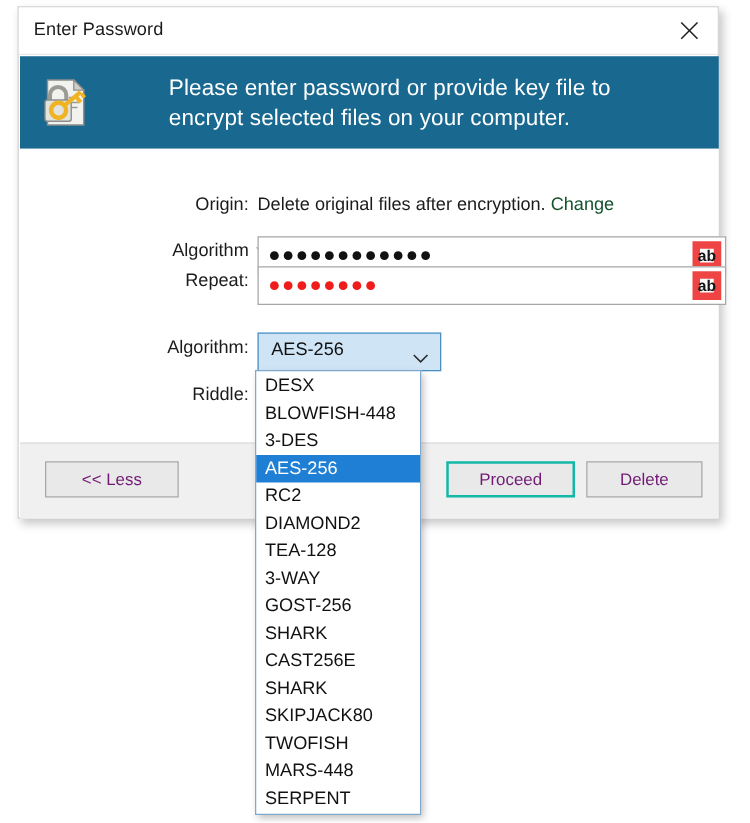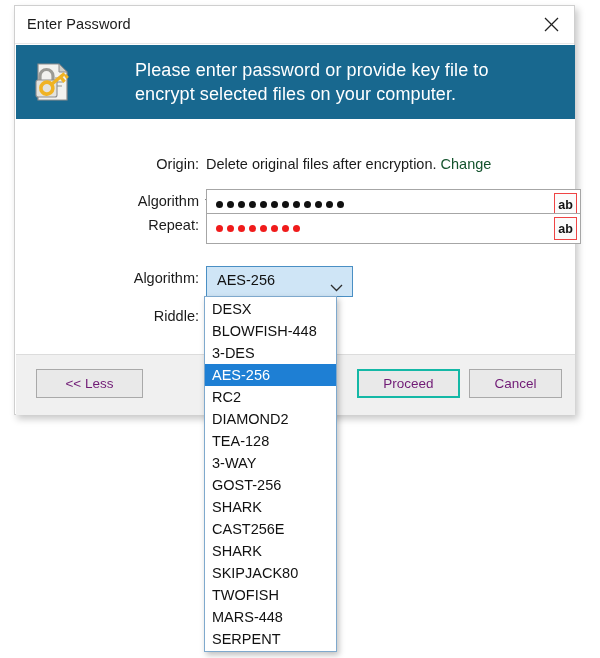--- a/index.html
+++ b/index.html
@@ -181,21 +181,21 @@
     background: #111111;
   }
   .dot.red { background: #f01b1b; }
 
   .ab-btn {
     position: absolute;
     right: 3px;
     top: 3px;
     width: 23px;
     height: 23px;
-    border: 1px solid #ef4444;
+    border: 6px solid #ef4444;
     background: #fbfbfb;
     font-size: 12.5px;
     font-weight: bold;
     color: #141414;
     display: flex;
     align-items: center;
     justify-content: center;
     box-sizing: border-box;
     cursor: default;
   }
@@ -391,21 +391,21 @@
 
       <div class="row row-riddle">
         <div class="lbl">Riddle:</div>
       </div>
 
     </div>
 
     <div class="footer">
       <div class="btn btn-less">&lt;&lt; Less</div>
       <div class="btn btn-proceed">Proceed</div>
-      <div class="btn btn-cancel">Cancel</div>
+      <div class="btn btn-cancel">Delete</div>
     </div>
 
   </div>
 
   <div class="dropdown" id="algo-dropdown">
       <div class="dd-item">DESX</div>
       <div class="dd-item">BLOWFISH-448</div>
       <div class="dd-item">3-DES</div>
       <div class="dd-item selected">AES-256</div>
       <div class="dd-item">RC2</div>

